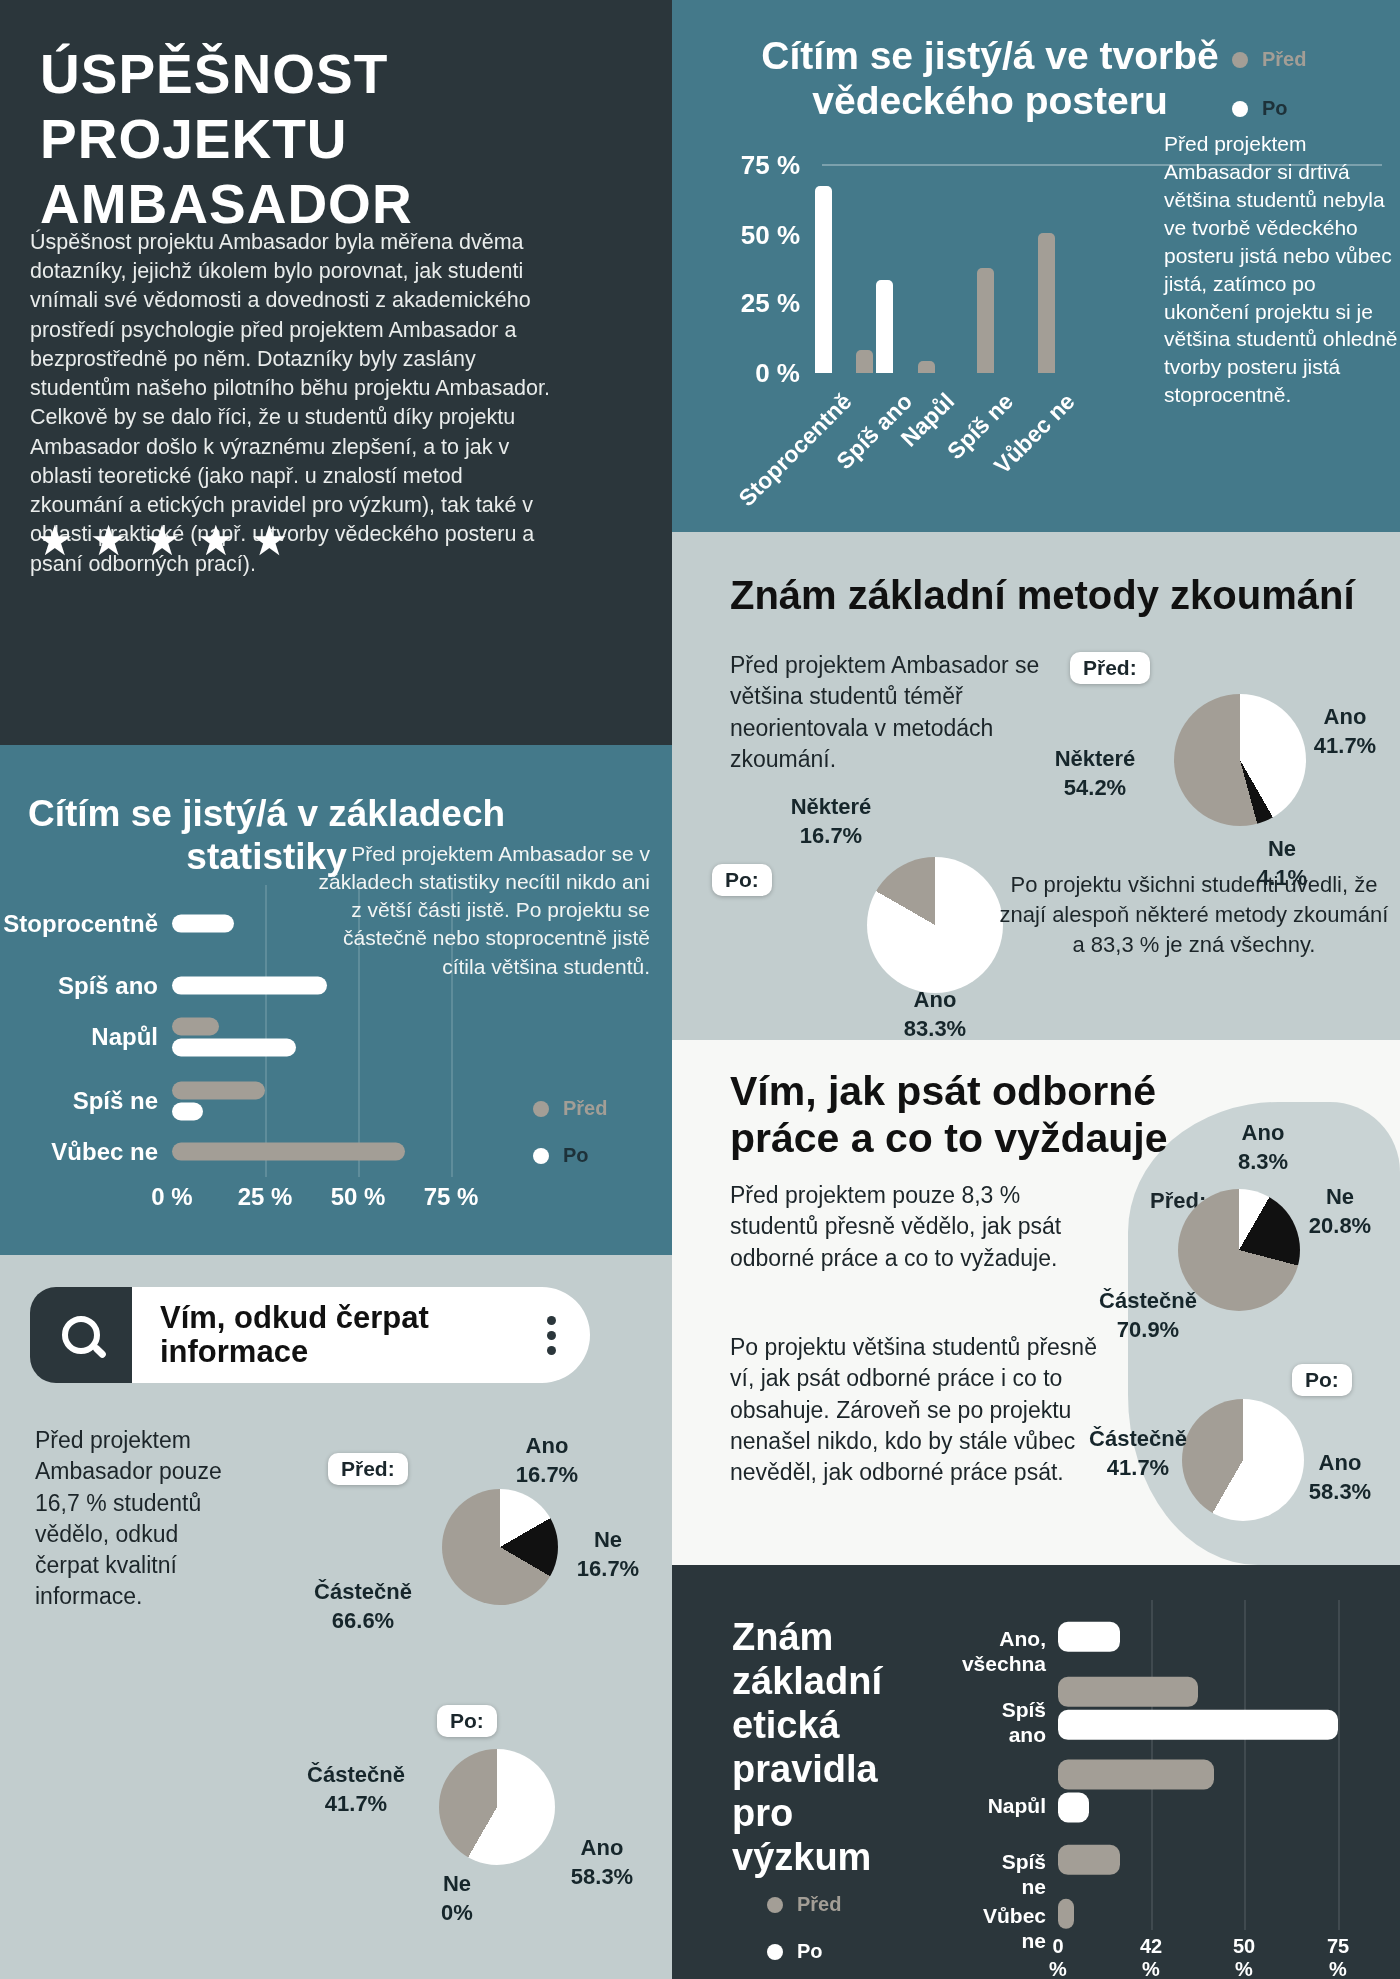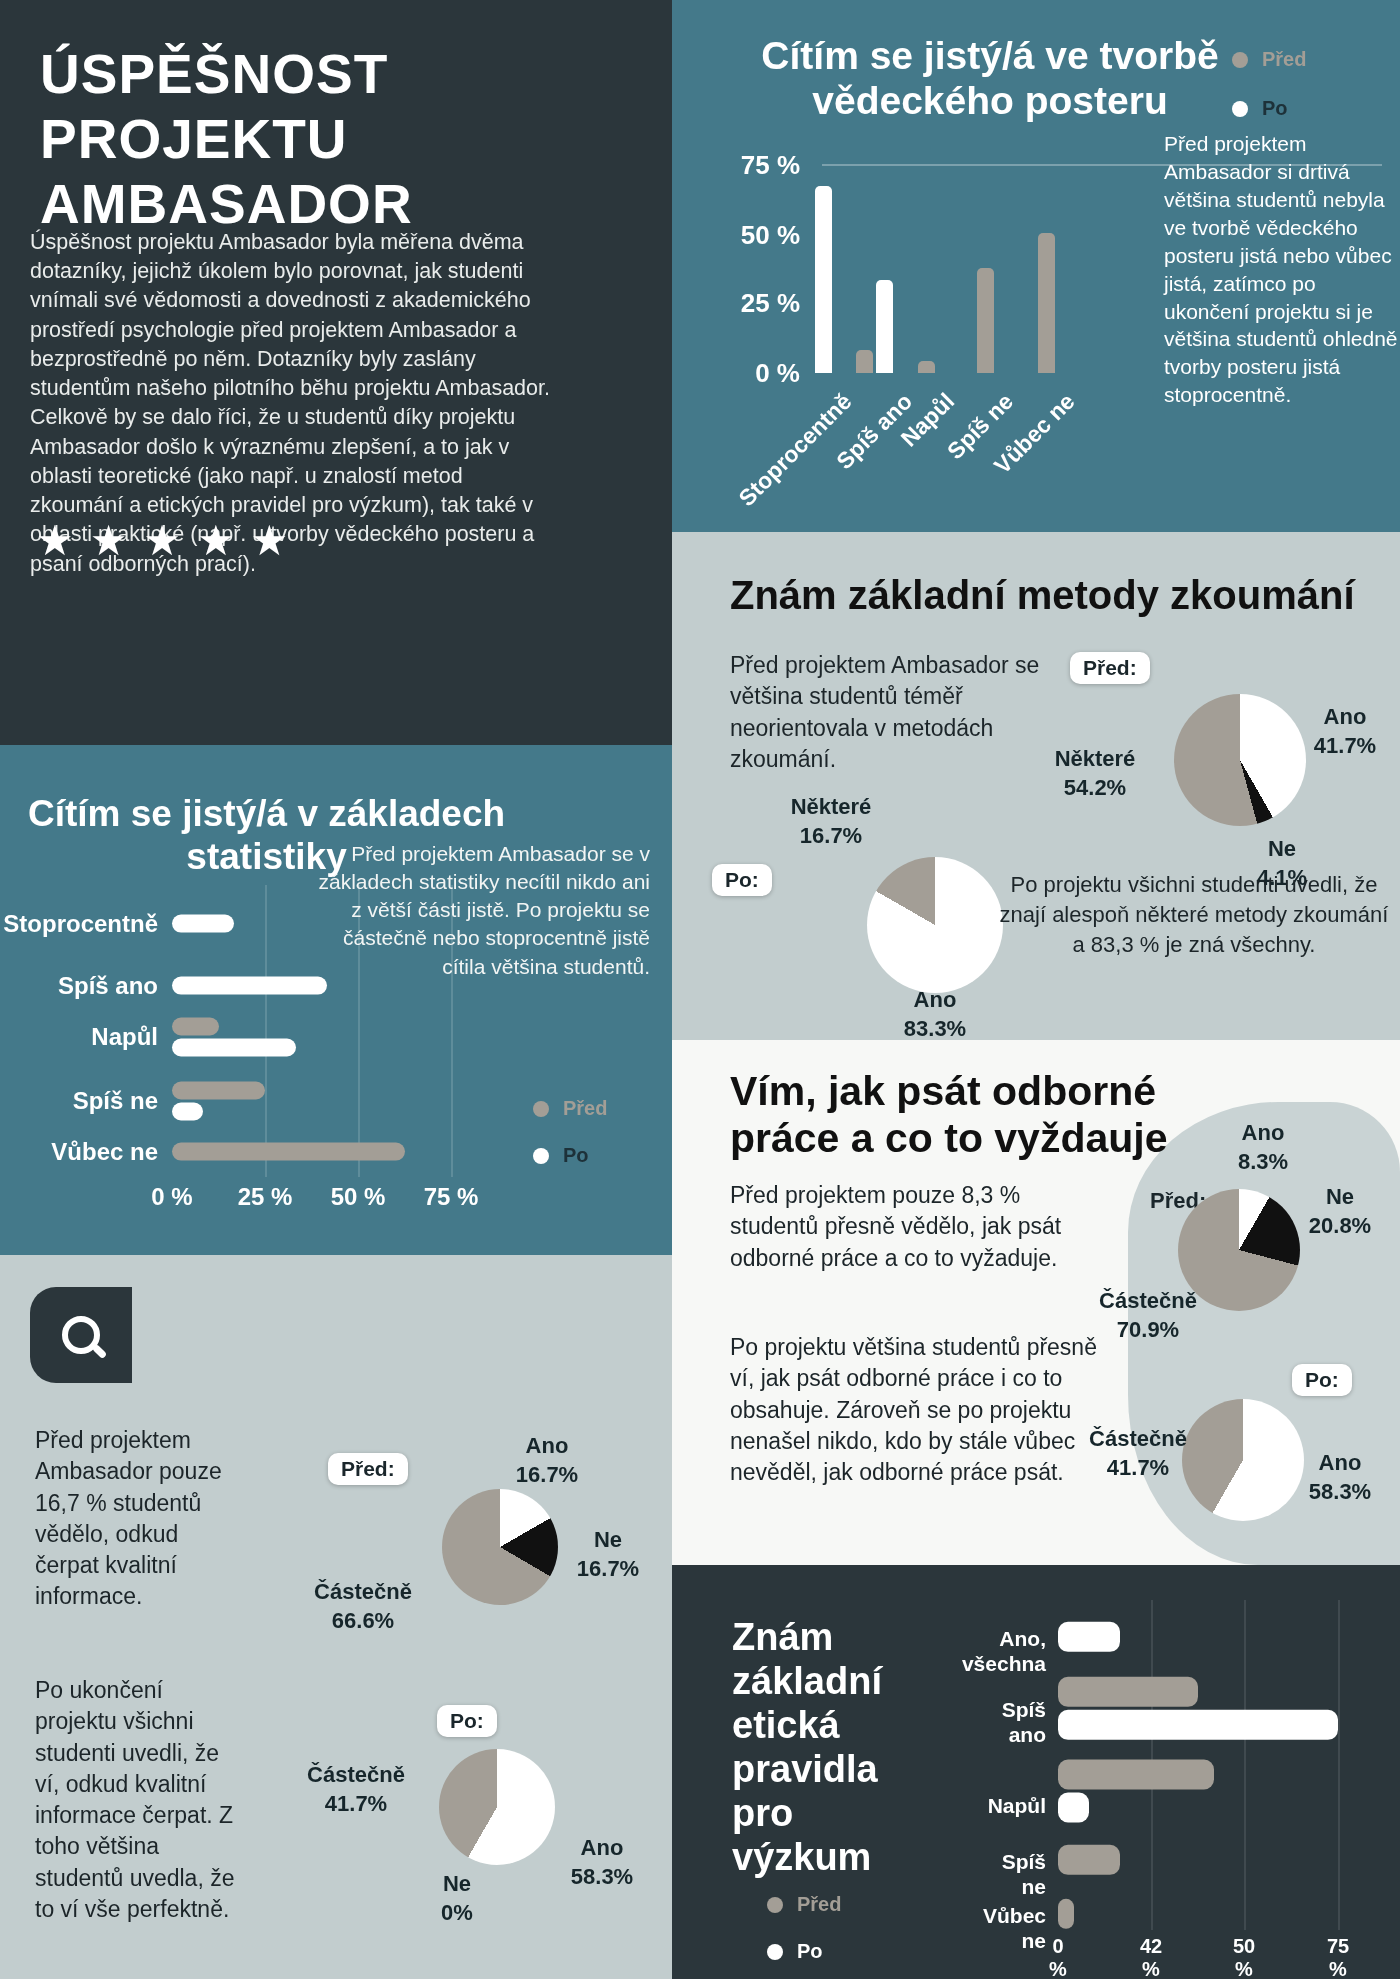--- a/index.html
+++ b/index.html
@@ -271,37 +271,47 @@
       <div>Ano</div>
         <div>58.3%</div>
     </div>
   </div>
 
   <div class="sec sec-cerpat">
     <div class="searchbar">
       <div class="search-iconbox">
         <span class="mag"></span>
       </div>
+      <div class="search-white">
+        <div class="search-title">
+          <div>Vím, odkud čerpat</div>
+          <div>informace</div>
+        </div>
+        <div class="kebab">
+            <span></span>
+            <span></span>
+            <span></span>
+          </div>
+      </div>
     </div>
     <div class="body-dark" style="left:35px;top:170px;width:212px;">Před projektem Ambasador pouze 16,7 % studentů vědělo, odkud čerpat kvalitní informace.</div>
     <div class="tag" style="left:328px;top:198px;">Před:</div>
     <div class="pie" style="left: 442px; top: 234px; width: 116px; height: 116px; background: conic-gradient(rgb(255, 255, 255) 0deg, rgb(255, 255, 255) 60.12deg, rgb(17, 17, 17) 60.12deg, rgb(17, 17, 17) 120.24deg, rgb(163, 158, 150) 120.24deg, rgb(163, 158, 150) 360deg);"></div>
     <div class="pielab" style="left:547px;top:206px;">
       <div>Ano</div>
         <div>16.7%</div>
     </div>
     <div class="pielab" style="left:608px;top:300px;">
       <div>Ne</div>
         <div>16.7%</div>
     </div>
     <div class="pielab" style="left:363px;top:352px;">
       <div>Částečně</div>
         <div>66.6%</div>
     </div>
-    <div class="body-dark" style="left:35px;top:420px;width:212px;">Po ukončení projektu všichni studenti uvedli, že ví, odkud kvalitní informace čerpat. Z toho většina studentů uvedla, že to ví vše perfektně.</div>
     <div class="tag" style="left:437px;top:450px;">Po:</div>
     <div class="pie" style="left: 439px; top: 494px; width: 116px; height: 116px; background: conic-gradient(rgb(255, 255, 255) 0deg, rgb(255, 255, 255) 209.88deg, rgb(163, 158, 150) 209.88deg, rgb(163, 158, 150) 360deg);"></div>
     <div class="pielab" style="left:356px;top:535px;">
       <div>Částečně</div>
         <div>41.7%</div>
     </div>
     <div class="pielab" style="left:457px;top:644px;">
       <div>Ne</div>
         <div>0%</div>
     </div>

